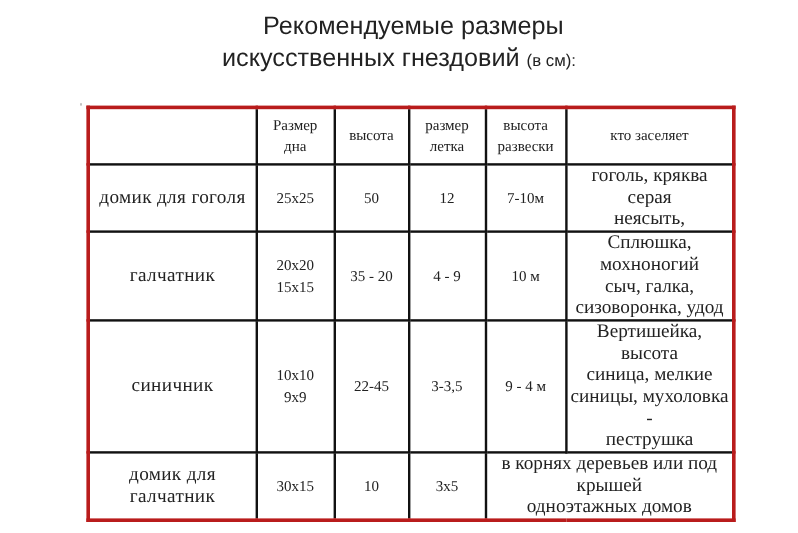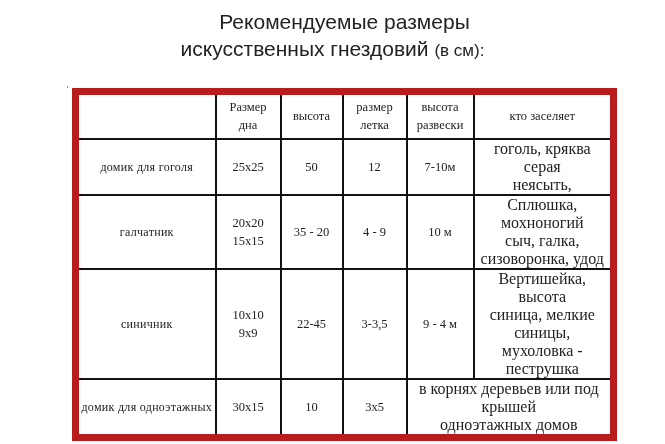--- a/index.html
+++ b/index.html
@@ -28,50 +28,50 @@
       top: 11px;
       font-size: 21px;
       left: 12px;
     }
     .title-line-2 {
       top: 38px;
       font-size: 21px;
       left: 0px;
     }
     .title-unit {
-      font-size: 17px;
+      font-size: 14px;
     }
     .tiny-mark {
       position: absolute;
       left: 67px;
       top: 86px;
       width: 1px;
       height: 2px;
       background: #999;
     }
     table.nests {
       position: absolute;
       left: 72px;
       top: 88px;
       border-collapse: collapse;
       table-layout: fixed;
       width: 538px;
-      border: 7px solid #b91c1c;
+      border: 3px solid #b91c1c;
     }
     table.nests td {
       border: 2px solid #111111;
       text-align: center;
       vertical-align: middle;
       font-size: 12.5px;
       line-height: 18px;
       padding: 0 2px;
       color: #222222;
     }
     table.nests td.name {
-      font-size: 12px;
+      font-size: 16px;
       letter-spacing: 0.3px;
     }
     table.nests td.who {
       font-size: 16px;
       line-height: 18px;
     }
     col.c1 { width: 140px; }
     col.c2 { width: 65px; }
     col.c3 { width: 62px; }
     col.c4 { width: 64px; }
@@ -167,21 +167,21 @@
     <td class="who">
       <span class="line">Вертишейка, высота</span>
       <span class="line">синица, мелкие</span>
       <span class="line">синицы, мухоловка -</span>
       <span class="line">пеструшка</span>
     </td>
   </tr>
 
 
   <tr class="r5">
-    <td class="name">домик для одноэтажных</td>
+    <td class="name">домик для галчатник</td>
     <td>
           <span class="line">30x15</span>
         </td>
     <td>10</td>
     <td>3x5</td>
     <td class="who" colspan="2">
       <span class="line">в корнях деревьев или под крышей</span>
       <span class="line">одноэтажных домов</span>
     </td>
   </tr>

